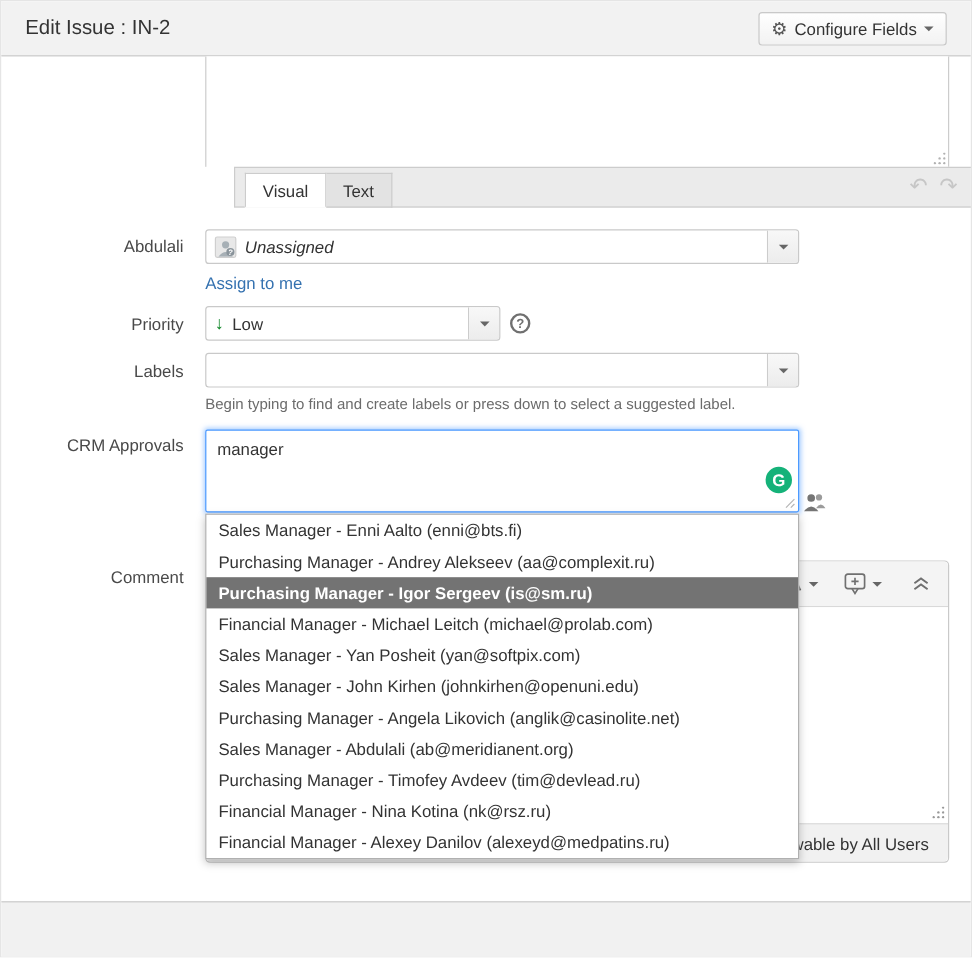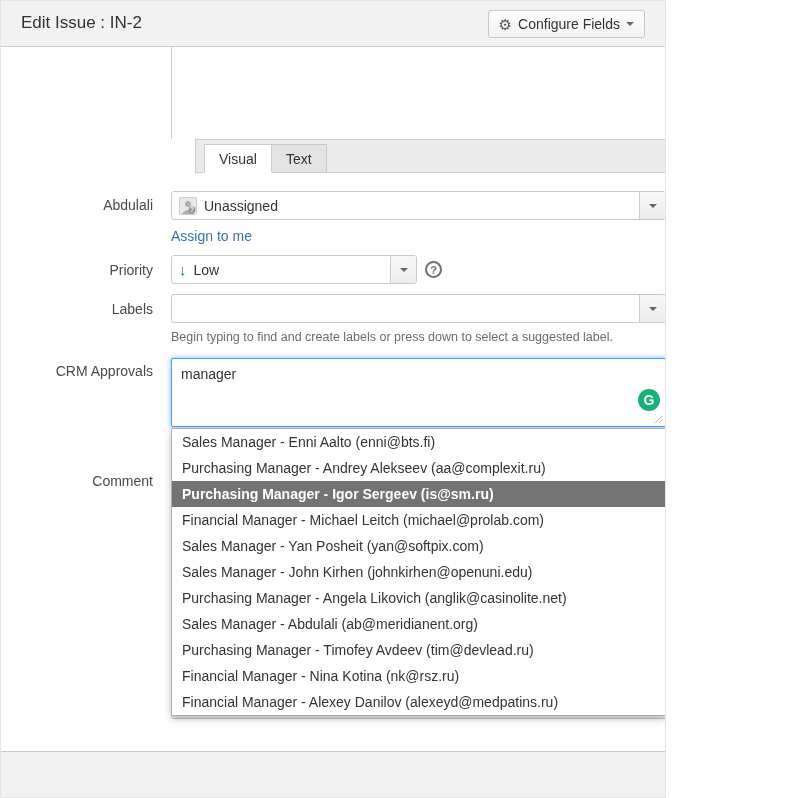--- a/index.html
+++ b/index.html
@@ -1,18 +1,18 @@
 <!DOCTYPE html>
 <html><head>
 <meta charset="utf-8">
 <style>
   * { margin:0; padding:0; box-sizing:border-box; }
   body { background:#fff; }
   .screen {
-    position:relative; width:666px; height:798px; background:#fff;
+    position:relative; width:810px; height:798px; background:#fff;
     font-family:"Liberation Sans","DejaVu Sans",sans-serif; overflow:hidden;
     border:1px solid #e5e5e5;
   }
   
   .header { position:absolute; top:0; left:0; right:0; height:46px; background:#f2f2f2; border-bottom:1px solid #cbcbcb; }
   .header-title { position:absolute; left:20px; top:12px; font-size:17px; color:#333; }
   .btn-configure {
     position:absolute; right:20px; top:9px; height:28px; padding:0 10px;
     background:linear-gradient(#ffffff,#f2f2f2); border:1px solid #c9c9c9; border-radius:3px;
     font-size:14px; color:#333; display:flex; align-items:center; gap:6px; cursor:pointer;
@@ -101,21 +101,21 @@
   <div class="tabbar">
     <div class="tab active">Visual</div>
     <div class="tab inactive">Text</div>
     <div class="undo-redo">
       <span>↶</span>
       <span>↷</span>
     </div>
   </div>
 
   <div class="field-label" style="top:196px;">Abdulali</div>
-  <div class="select" style="left:170px; top:190px; width:495px; height:29px;">
+  <div class="select" style="left:170px; top:190px; width:495px; height:29px;font-style:italic;">
     <span class="avatar">
       <svg width="16" height="16" viewBox="0 0 16 16" style="position:absolute;left:0;top:1px;">
         <circle cx="8" cy="5" r="3" fill="#a7b0b6"></circle>
         <path d="M2 15 q6 -8 12 0 z" fill="#a7b0b6"></path>
         <circle cx="12" cy="11" r="3.4" fill="#8a949b"></circle>
         <text x="12" y="13.4" font-size="6.5" fill="#fff" text-anchor="middle" font-weight="bold">?</text>
       </svg>
     </span>
     <span class="select-text">Unassigned</span>
     <span class="caret-seg">

